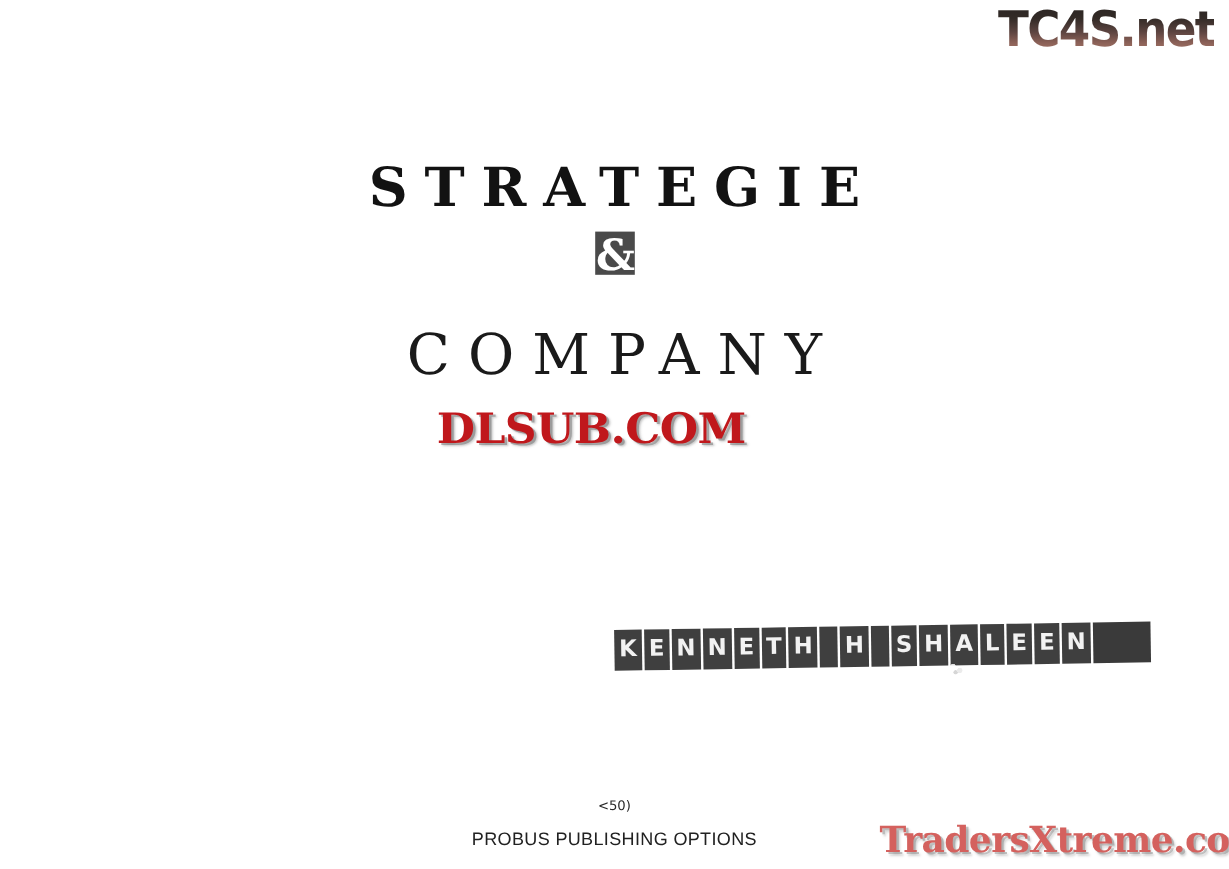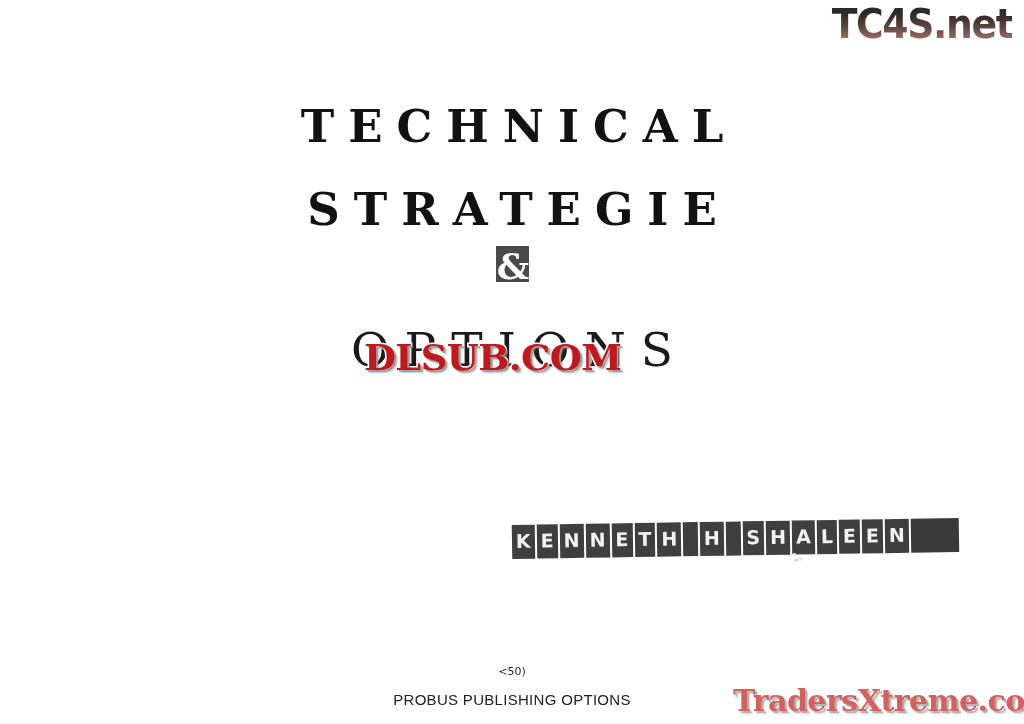--- a/index.html
+++ b/index.html
@@ -215,29 +215,28 @@
 </style>
 </head>
 <body>
 
 <div id="page">
 
   <div id="tc4s-watermark">TC4S.net</div>
 
   <div id="title-block">
 
-    <div id="line-technical" class="title-heavy">TECHNICAL</div>
 
     <div id="line-analysis" class="title-heavy">STRATEGIE</div>
 
     <div id="amp-wrap">
       <span id="amp-glyph">&amp;</span>
     </div>
 
-    <div id="line-options" class="title-light">OPTIONS</div>
+    <div id="line-options" class="title-light">COMPANY</div>
 
   </div>
 
   <div id="dlsub-watermark">DLSUB.COM</div>
 
   <div id="author-plate">
       <div class="author-tile">K</div>
       <div class="author-tile">E</div>
       <div class="author-tile">N</div>
       <div class="author-tile">N</div>

